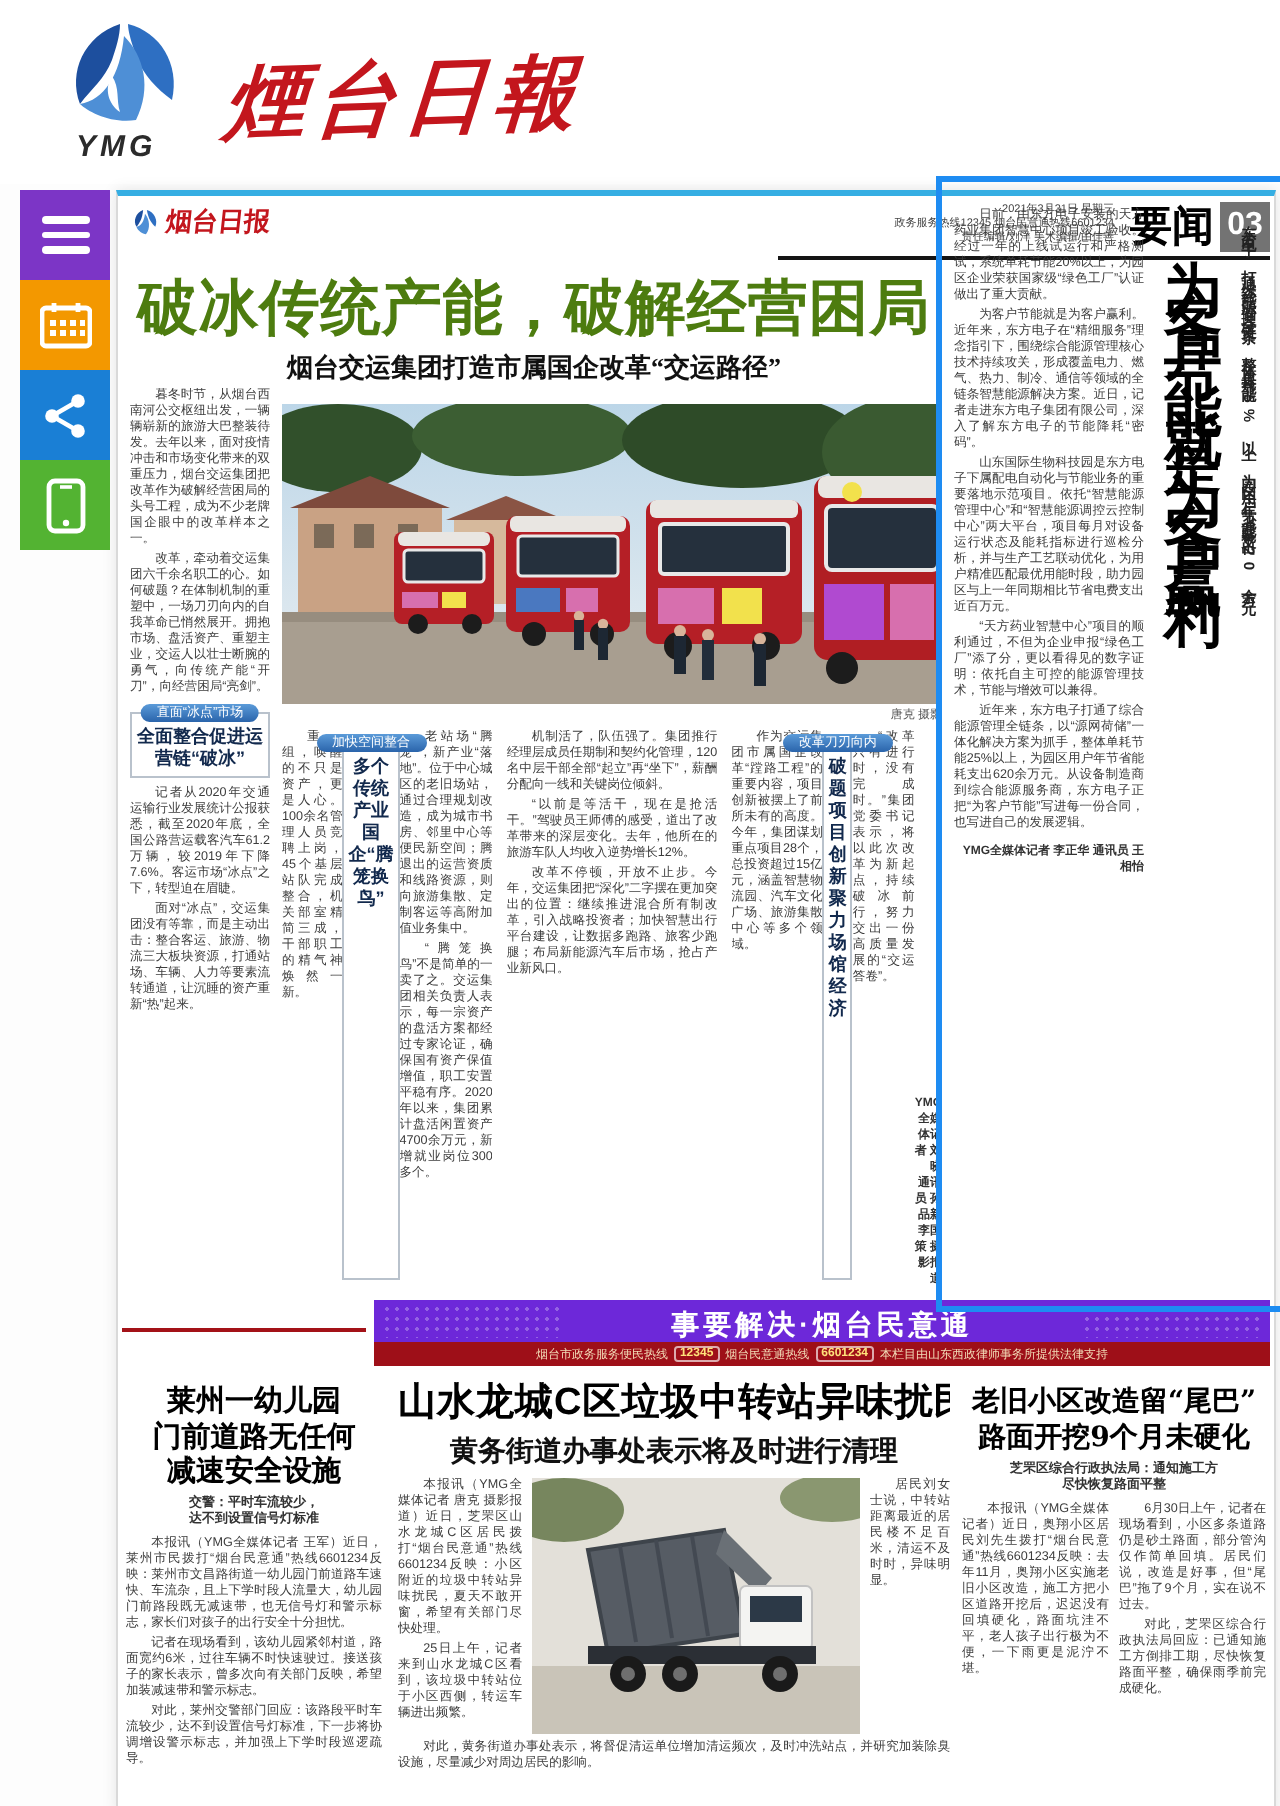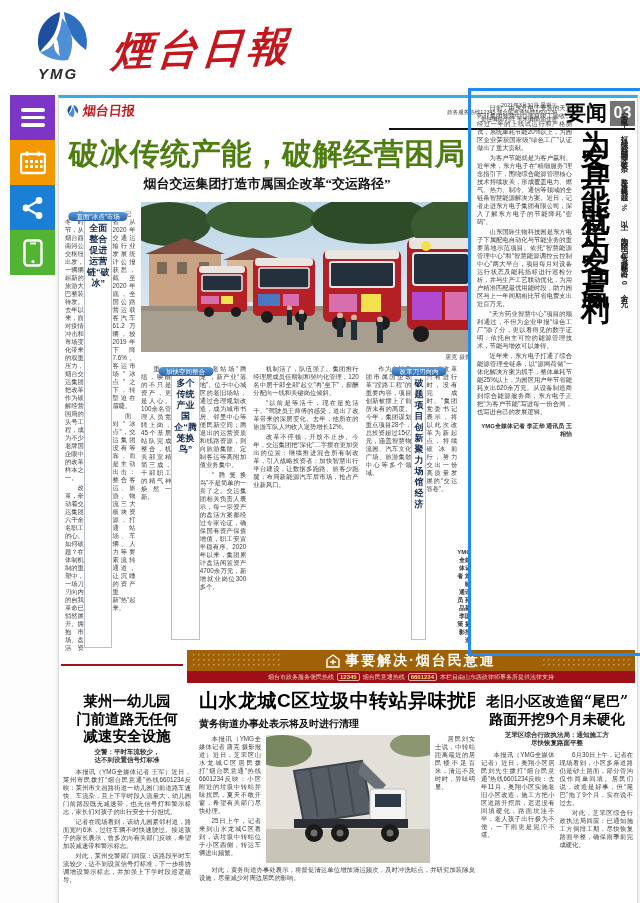--- a/index.html
+++ b/index.html
@@ -28,21 +28,21 @@
   .page-no{width:25px;height:25px;background:#737373;color:#fff;font-weight:700;font-size:16px;
            display:flex;align-items:center;justify-content:center;}
   .head-rule{position:absolute;left:330px;right:2px;top:30px;height:1.5px;background:#151515;}
   
   .lead-headline{position:absolute;left:4px;top:36px;width:408px;text-align:center;font-size:30px;
                  font-weight:900;color:#4d7c0f;letter-spacing:0.5px;white-space:nowrap;}
   .lead-deck{position:absolute;left:24px;top:77px;width:368px;text-align:center;font-size:13px;font-weight:700;
              color:#111;font-family:Liberation Serif, serif;}
   .news-text{font-size:6.3px;line-height:8px;color:#3c3c3c;text-align:justify;}
   .news-text p{margin:0 0 2px;text-indent:2em;}
-  .col-left{position:absolute;left:6px;top:112px;width:70px;height:442px;display:flex;flex-direction:row;overflow:hidden;}
+  .col-left{position:absolute;left:6px;top:96px;width:70px;height:442px;display:flex;flex-direction:column;overflow:hidden;}
   .photo-bus{position:absolute;left:82px;top:104px;width:330px;height:150px;}
   .photo-caption{position:absolute;left:82px;top:255px;width:330px;text-align:right;font-size:6px;color:#555;}
   .lead-cols{position:absolute;left:82px;top:267px;width:330px;height:279px;display:flex;gap:7px;overflow:hidden;}
   .lead-col{flex:1;display:flex;overflow:hidden;}
   .subbox{border:1px solid #b9c2cc;margin:6px 0 4px;padding:6px 2px 3px;position:relative;text-align:center;}
   .subbox .kicker{position:absolute;top:-5px;left:50%;transform:translateX(-50%);
                   background:linear-gradient(#5b9bd9,#2a64ab);color:#fff;font-size:6.5px;line-height:9px;
                   padding:0 8px;border-radius:8px;white-space:nowrap;}
   .subbox .title{font-weight:800;font-size:9px;color:#12294d;line-height:11px;}
   .byline{text-align:right;font-size:6px;color:#333;line-height:8px;font-weight:600;}
@@ -51,37 +51,37 @@
   .feature{position:absolute;left:416px;top:4px;width:158px;height:546px;display:flex;cursor:pointer;}
   .feature-body{flex:1;padding:2px 4px 0 2px;overflow:hidden;display:flex;flex-direction:column;}
   .feature-headline{writing-mode:vertical-rl;font-size:29px;font-weight:900;letter-spacing:15px;width:40px;
                     line-height:40px;color:#000;padding-top:4px;}
   .feature-kicker{writing-mode:vertical-rl;font-size:7.5px;letter-spacing:3px;width:17px;line-height:17px;
                   color:#222;font-weight:700;padding-top:4px;}
   .highlight-box{position:absolute;left:468px;top:88px;width:176px;height:562px;border:3px solid #1e8cf2;
                  z-index:15;pointer-events:none;}
   
   .banner{position:absolute;left:128px;top:552px;right:2px;}
-  .banner-main{height:21px;background:#a16207;display:flex;align-items:center;justify-content:center;gap:5px;
-               color:#fff;position:relative;overflow:hidden;}
+  .banner-main{height:21px;background:#6d28d9;display:flex;align-items:center;justify-content:center;gap:5px;
+               color:#fff;position:relative;overflow:hidden;flex-direction:column;}
   .banner-tex{position:absolute;top:2px;bottom:2px;width:90px;opacity:.5;
               background-image:radial-gradient(rgba(255,255,255,.55) 1px,transparent 1px);background-size:5px 5px;}
   .banner-tex.l{left:4px;} .banner-tex.r{right:4px;}
   .banner-title{font-size:14px;font-weight:800;letter-spacing:2px;}
   .banner-sub{height:12px;background:#9e0f18;display:flex;align-items:center;justify-content:center;
               font-size:6px;color:#f3ddb8;gap:3px;white-space:nowrap;}
   .hotnum{border:1px solid rgba(255,255,255,.65);padding:0 2px;color:#ffe27a;font-weight:700;border-radius:2px;}
   .left-rule{position:absolute;left:2px;top:566px;width:122px;height:2px;background:#a31218;}
   
   .bottom-left{position:absolute;left:4px;top:594px;width:128px;overflow:hidden;height:210px;}
   .bl-headline{font-family:"DejaVu Serif",serif;font-weight:700;font-size:14.5px;line-height:17.5px;text-align:center;color:#000;}
   .small-deck{font-size:6.5px;color:#333;text-align:center;margin:3px 0 4px;line-height:8px;font-weight:700;}
   .bottom-mid{position:absolute;left:140px;top:590px;width:276px;overflow:hidden;height:216px;}
   .bm-headline{font-size:19px;font-weight:900;text-align:center;letter-spacing:.5px;color:#000;white-space:nowrap;}
-  .bm-deck{font-size:10px;font-weight:700;margin:3px 0 4px;font-family:"DejaVu Serif",serif;color:#111;}
+  .bm-deck{font-size:14px;font-weight:700;text-align:center;margin:3px 0 4px;font-family:"DejaVu Serif",serif;color:#111;}
   .bm-row{display:flex;gap:5px;}
   .bm-colL{width:62px;flex:none;} .bm-colR{flex:1;}
   .photo-truck{width:164px;height:128px;flex:none;}
   .bm-bottom{margin-top:3px;}
   .bottom-right{position:absolute;left:422px;top:594px;width:152px;overflow:hidden;height:210px;}
   .br-headline{font-family:"DejaVu Serif",serif;font-weight:700;font-size:14px;line-height:18px;text-align:center;color:#000;}
   .br-body{column-count:2;column-gap:5px;}
 </style>
 </head>
 <body>

